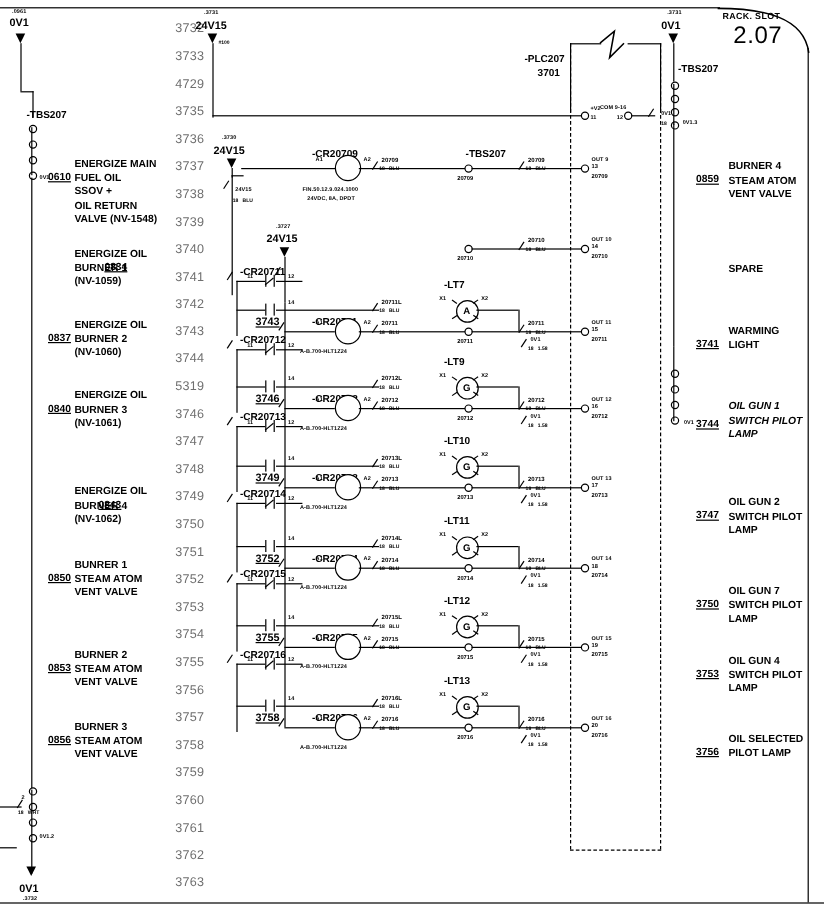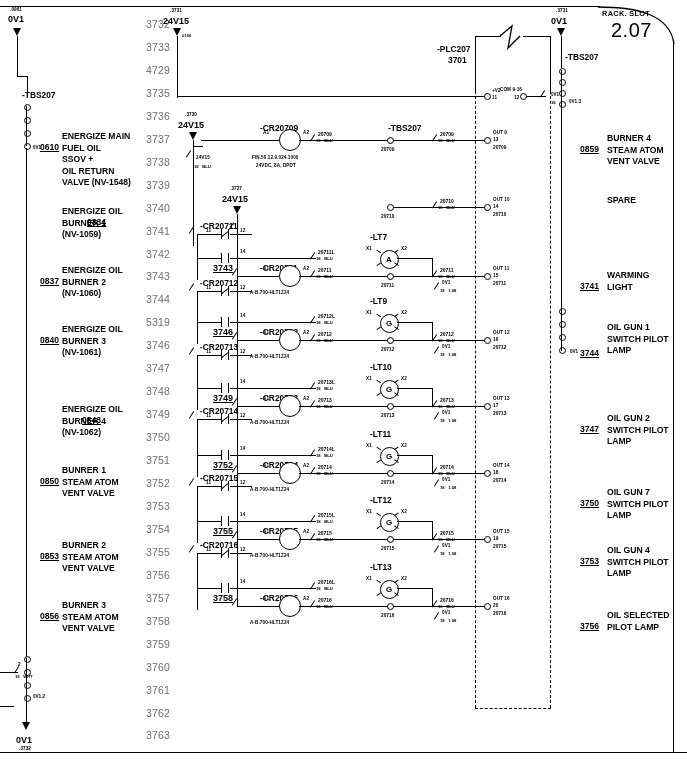--- a/index.html
+++ b/index.html
@@ -214,26 +214,26 @@
   <div class="tdot" style="left:559px;top:334px;"></div>
   <div class="tdot" style="left:559px;top:347px;"></div>
   <div class="vl" style="left:561px;top:289px;height:62px;"></div>
   <div class="railsm" style="left:570px;top:349px;">0V1</div>
 
   <div id="descright">
       <div class="xref" style="left: 580px; top: 144px;">0859</div>
       <div class="desc" style="left: 607px; top: 133px; width: 78px;">BURNER 4
 STEAM ATOM
 VENT VALVE</div>
-      <div class="desc" style="left: 607px; top: 195px; width: 78px;">SPARE</div>
+      <div class="desc" style="left: 607px; top: 219px; width: 78px;">SPARE</div>
       <div class="xref" style="left: 580px; top: 281px;">3741</div>
       <div class="desc" style="left: 607px; top: 270px; width: 78px;">WARMING
 LIGHT</div>
       <div class="xref" style="left: 580px; top: 348px;">3744</div>
-      <div class="desc" style="left: 607px; top: 322px; width: 78px;">OIL GUN 1
+      <div class="desc" style="left: 607px; top: 333px; width: 78px; font-style: italic;">OIL GUN 1
 SWITCH PILOT
 LAMP</div>
       <div class="xref" style="left: 580px; top: 424px;">3747</div>
       <div class="desc" style="left: 607px; top: 413px; width: 78px;">OIL GUN 2
 SWITCH PILOT
 LAMP</div>
       <div class="xref" style="left: 580px; top: 498px;">3750</div>
       <div class="desc" style="left: 607px; top: 487px; width: 78px;">OIL GUN 7
 SWITCH PILOT
 LAMP</div>

